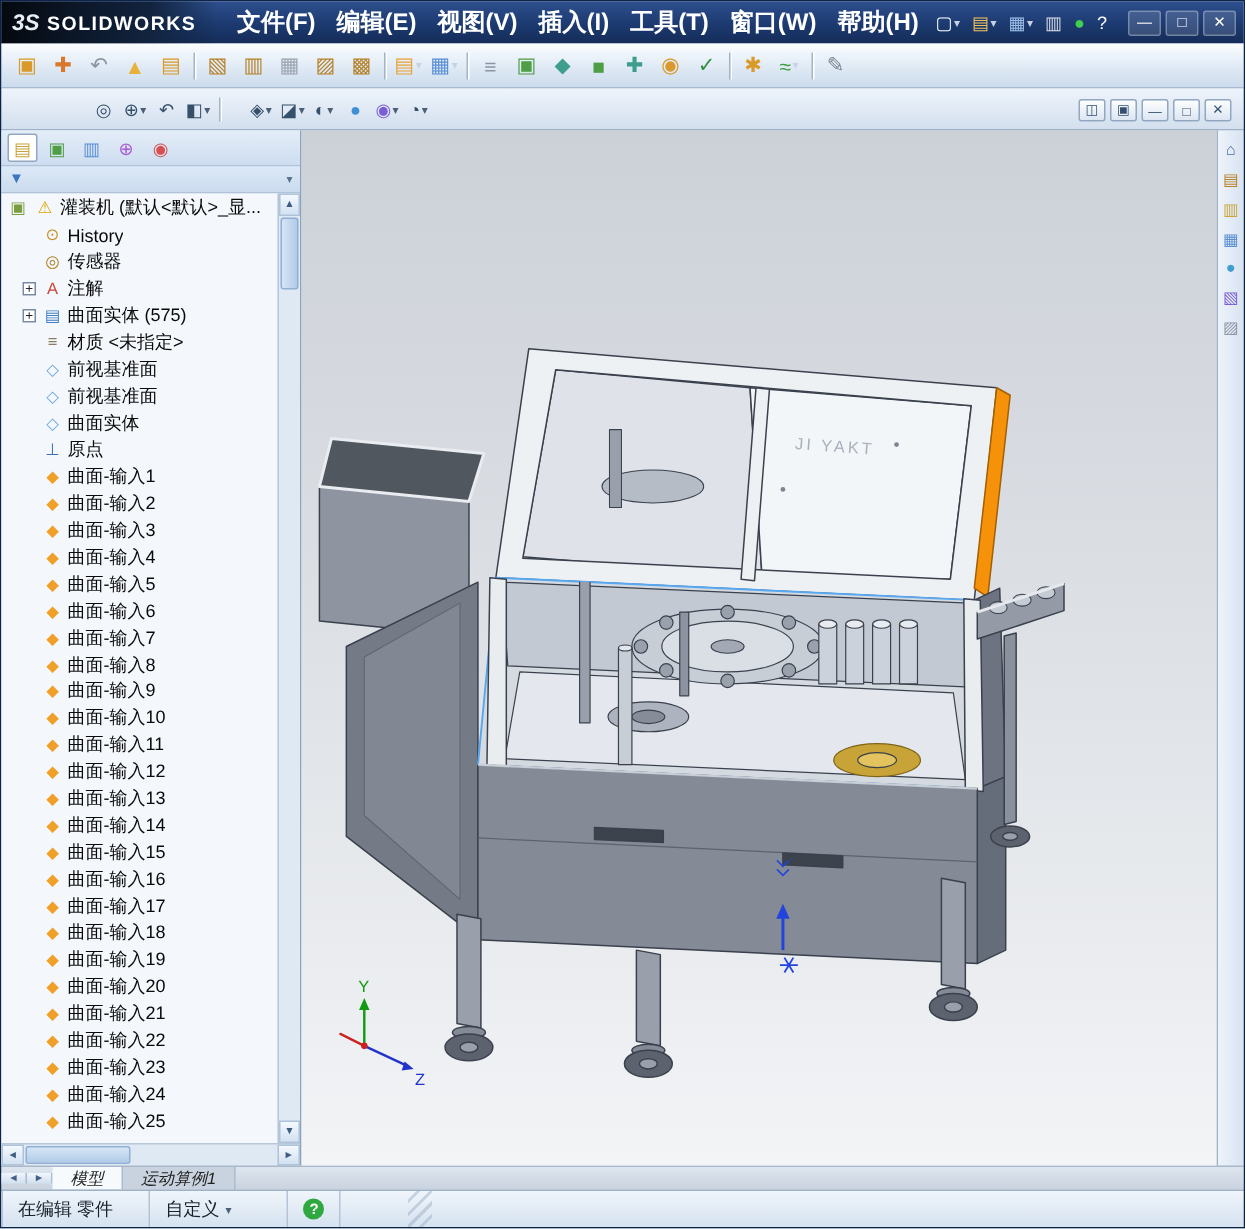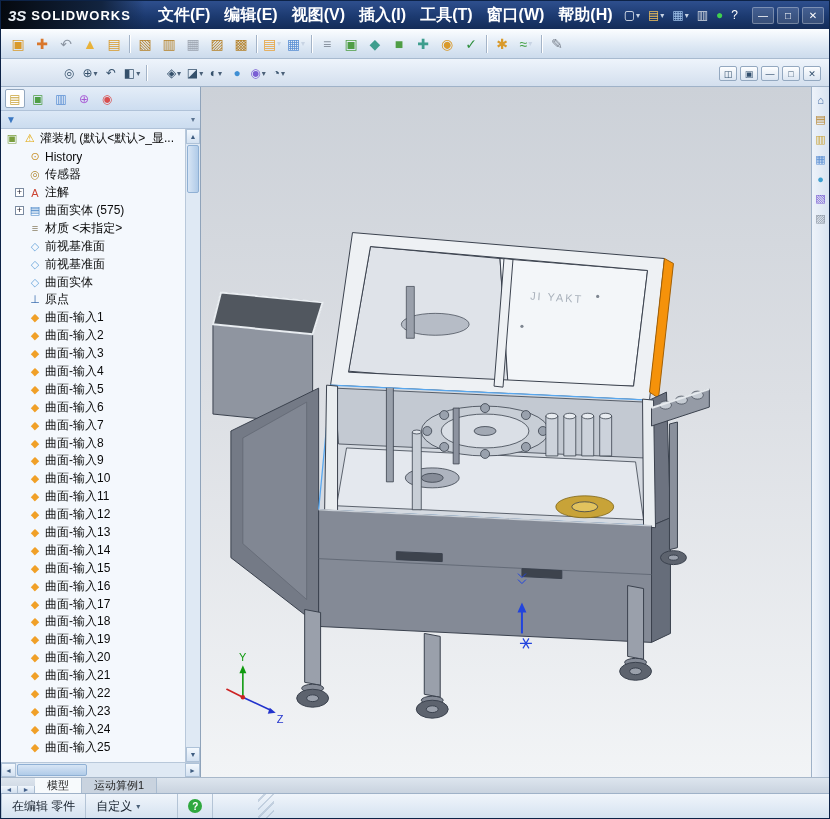--- a/index.html
+++ b/index.html
@@ -91,22 +91,22 @@
 
   .viewport { flex:1; min-width:0; position:relative;
     background:linear-gradient(180deg,#ccd1d8 0%,#dcdfe4 45%,#f2f4f6 100%); }
   .viewport svg { position:absolute; inset:0; width:100%; height:100%; }
 
   .taskpane { flex:0 0 18px; display:flex; flex-direction:column; align-items:center; gap:7px; padding-top:7px;
     background:linear-gradient(90deg,#eef3fa,#d8e3f1); border-left:1px solid #9fb2c8; }
   .tpi { font-size:11px; }
 
   
-  .bottom-bar { flex:0 0 16px; display:flex; align-items:flex-end; font-size:11px;
-    background:linear-gradient(#dde5ee,#c9d3df); border-top:1px solid #a8b8ca; }
+  .bottom-bar { flex:0 0 16px; display:flex; align-items:center; font-size:11px;
+    background:linear-gradient(#dde5ee,#c9d3df); border-top:1px solid #a8b8ca;font-style:italic; }
   .bnav { width:17px; display:flex; align-items:center; justify-content:center; font-size:7px; color:#44608a;
     background:linear-gradient(#f0f6fc,#d2dfee); border-right:1px solid #aabcd0; }
   .btab { padding:0 12px; display:flex; align-items:center; color:#222; background:#c9d3df;
     border-right:1px solid #aabcd0; white-space:nowrap; }
   .btab[data-active="true"] { background:#f7fafc; }
   .bfill { flex:1; }
 
   
   .statusbar { flex:0 0 25px; display:flex; align-items:center; font-size:12px; color:#16202c;
     background:linear-gradient(#f0f5fb,#d5e2f0); border-top:1px solid #9fb2c8; }
@@ -739,21 +739,21 @@
     <span class="btab" data-active="true">模型</span>
         <span class="btab">运动算例1</span>
       </span>
     <span class="bfill"></span>
   </div>
 
   <div class="statusbar">
     <span class="st-cell">
         <span>在编辑 零件</span>
       </span>
-    <span class="st-cell" style="min-width:92px;">
+    <span class="st-cell" style="min-width:92px;margin-left:14px;">
         <span>自定义</span>
         <span class="st-caret">▾</span>
       </span>
     <span class="st-cell">
         <span class="helpball">?</span>
       </span>
     <span class="st-cell" style="width:46px;"></span>
     <span class="grip"></span>
   </div>
 

